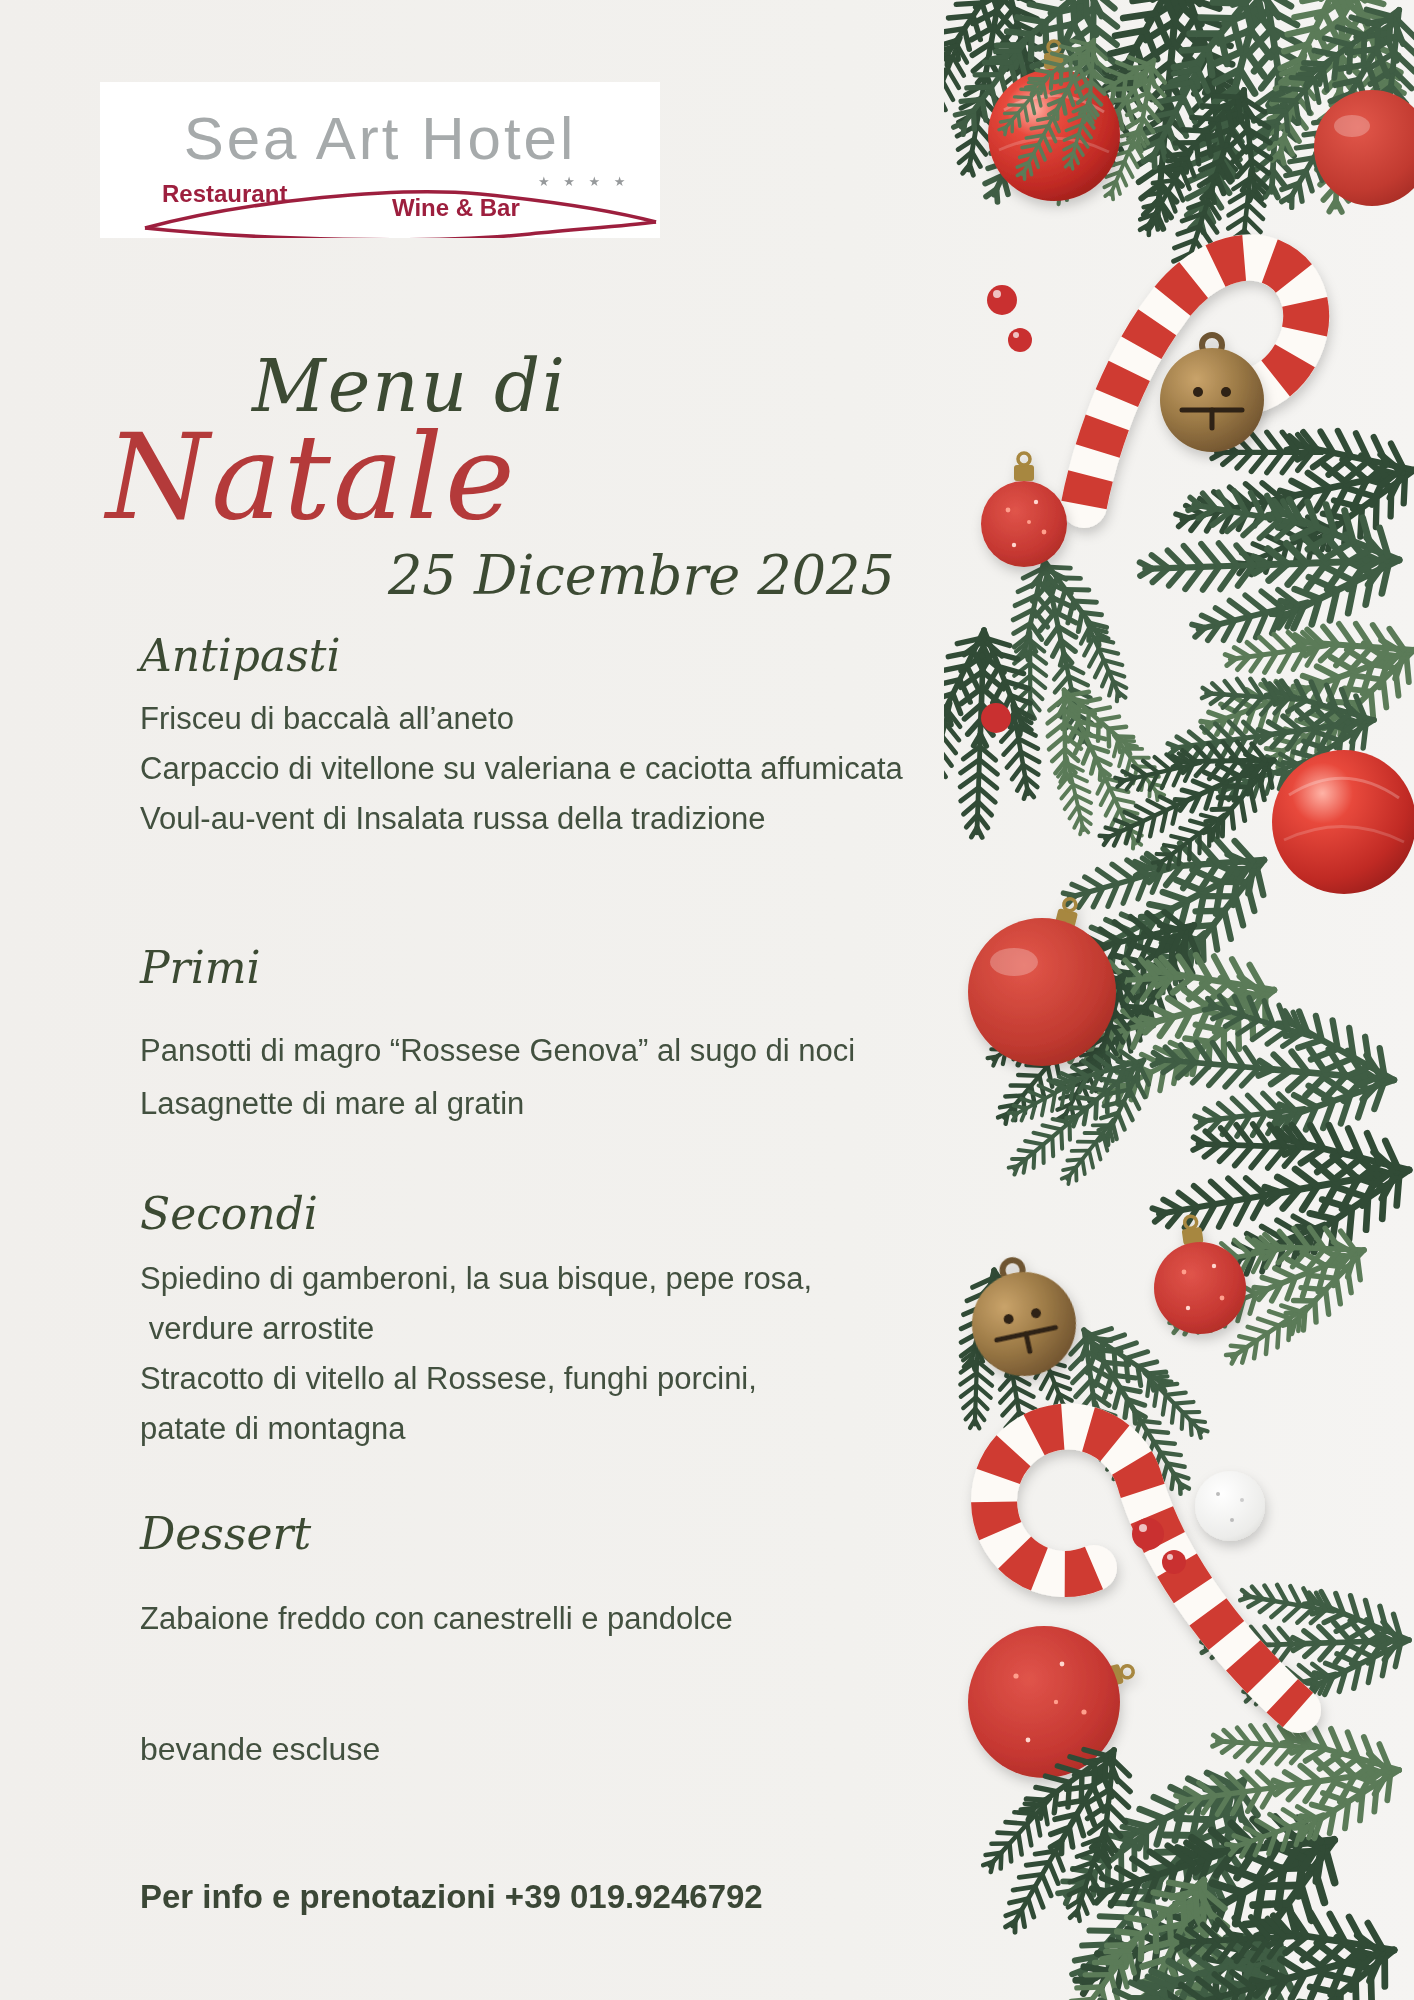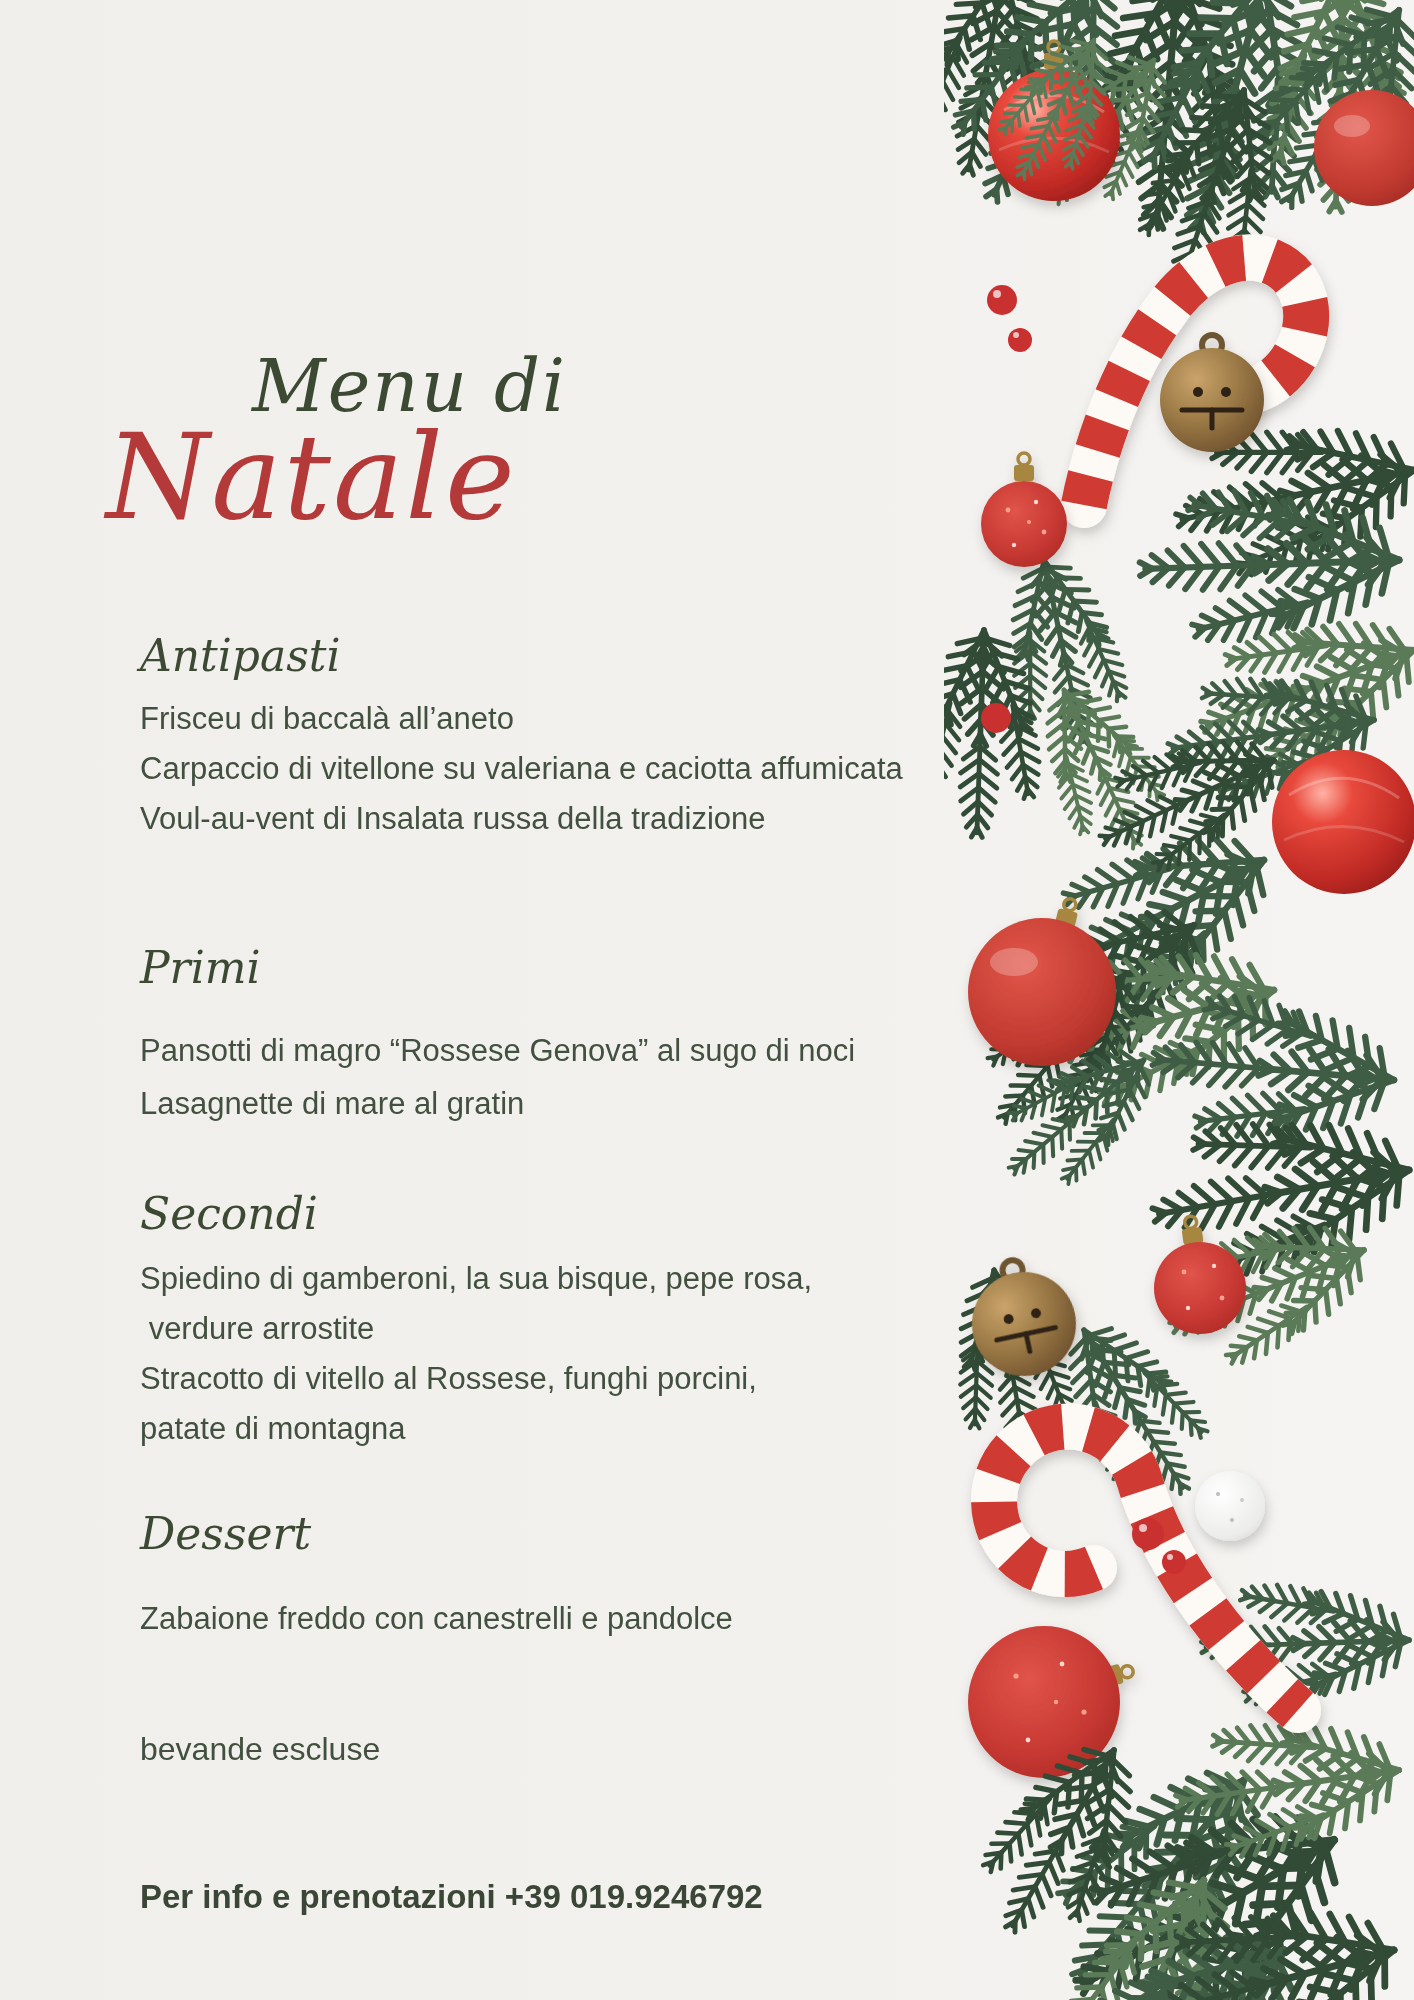--- a/index.html
+++ b/index.html
@@ -235,23 +235,34 @@
     </g>
 
     <g>
       <use href="#branch" style="color:#5b7b58" transform="translate(150,40) rotate(118) scale(0.9)"></use>
       <use href="#branch" style="color:#314b36" transform="translate(330,760) rotate(155) scale(1.1)"></use>
       <use href="#branch" style="color:#3f5d44" transform="translate(200,1060) rotate(140) scale(1.0)"></use>
       <use href="#branch" style="color:#314b36" transform="translate(170,1750) rotate(120) scale(1.2)"></use>
     </g>
   </svg>
 
+  <div class="logo-box">
+    <div class="hotel-name">Sea Art Hotel</div>
+    <svg class="logo-swoosh" width="560" height="156" viewBox="0 0 560 156">
+      <path d="M45,146 C150,118 300,104 380,112 C440,118 510,128 556,140" stroke="#9d1f3e" stroke-width="3.5" fill="none"></path>
+      <path d="M45,146 C160,158 330,162 430,152 C480,147 525,144 556,140" stroke="#9d1f3e" stroke-width="3.5" fill="none"></path>
+    </svg>
+    <div class="logo-restaurant">Restaurant</div>
+    <div class="logo-winebar">Wine &amp; Bar</div>
+    <div class="logo-stars">★ ★ ★ ★</div>
+  </div>
 
   <div class="script title-menu">Menu di</div>
   <div class="script title-natale">Natale</div>
+  <div class="script title-date">25 Dicembre 2025</div>
 
   <div class="script section-heading" style="top:630px">Antipasti</div>
   <div class="items lh50" style="top:694px">
     <div>Frisceu di baccalà all’aneto</div>
     <div>Carpaccio di vitellone su valeriana e caciotta affumicata</div>
     <div>Voul-au-vent di Insalata russa della tradizione</div>
   </div>
 
   <div class="script section-heading" style="top:942px">Primi</div>
   <div class="items lh53" style="top:1024px">

